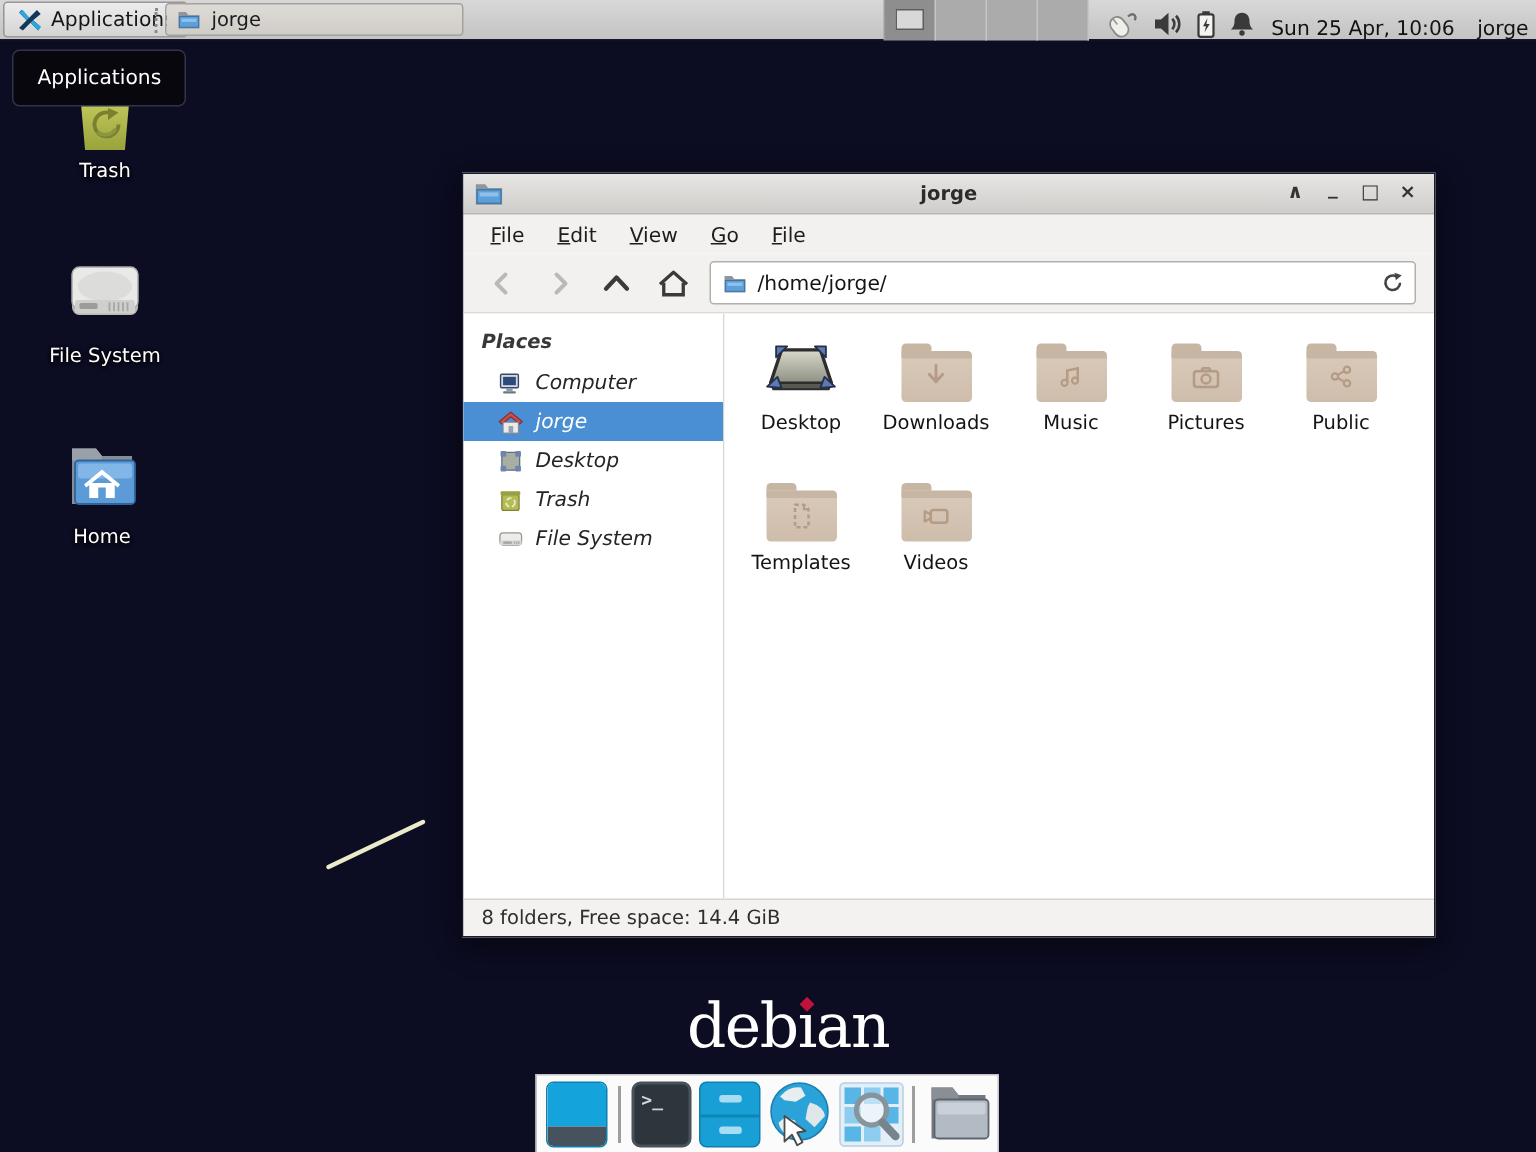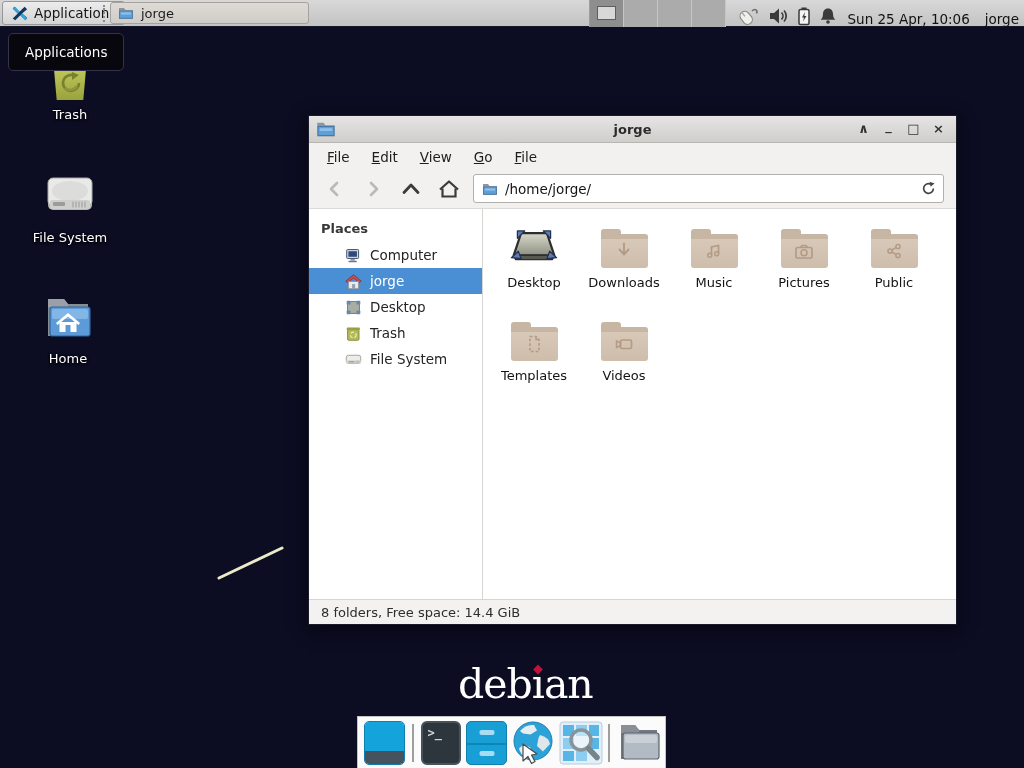--- a/index.html
+++ b/index.html
@@ -78,23 +78,23 @@
 
   .toolbar { flex:none; height:40px; background:#f2f1ef; border-bottom:1px solid #dcdad7; display:flex;
     align-items:center; padding:0 12px 0 12px; }
   .tool-btn { width:28px; height:28px; display:flex; align-items:center; justify-content:center; margin-right:10px; border-radius:3px; }
   .pathbar { flex:1; height:29px; background:#fff; border:1px solid #b2b0ac; border-radius:3px; margin-left:0;
     display:flex; align-items:center; gap:7px; padding:0 30px 0 8px; position:relative; }
   .path-text { font-size:13.5px; color:#141414; }
   .reload-btn { position:absolute; right:7px; display:flex; }
 
   .content { flex:1; display:flex; min-height:0; }
-  .sidebar { flex:none; width:174px; background:#fff; border-right:1px solid #d7d5d2; padding-top:5px; }
+  .sidebar { flex:none; width:174px; background:#fff; border-right:1px solid #d7d5d2; padding-top:5px;font-style:italic; }
   .side-header { font-weight:bold; font-size:13px; color:#383838; padding:7px 0 6px 12px; }
-  .side-item { height:26px; display:flex; align-items:center; gap:8px; padding-left:36px; font-size:13.5px; color:#252525; }
+  .side-item { height:26px; display:flex; align-items:center; gap:8px; padding-left:23px; font-size:13.5px; color:#252525; }
   .side-item svg { flex:none; }
   .side-item.selected { background:#4a8fd3; color:#fff; }
   .main { flex:1; background:#fff; padding:14px 0 0 6px; overflow:hidden; }
   .files-grid { display:grid; grid-template-columns:repeat(5, 90px); }
   .file-item { height:93px; display:flex; flex-direction:column; align-items:center; padding-top:2px; }
   .f-lbl { margin-top:6px; font-size:13px; color:#141414; white-space:nowrap; }
   .ficon { width:48px; height:44px; display:flex; align-items:flex-end; justify-content:center; }
 
   .folder { position:relative; width:47px; height:40px; }
   .folder .tab { position:absolute; left:0; top:0; width:20px; height:9px; background:#c8b6a4; border-radius:3px 3px 0 0; }

